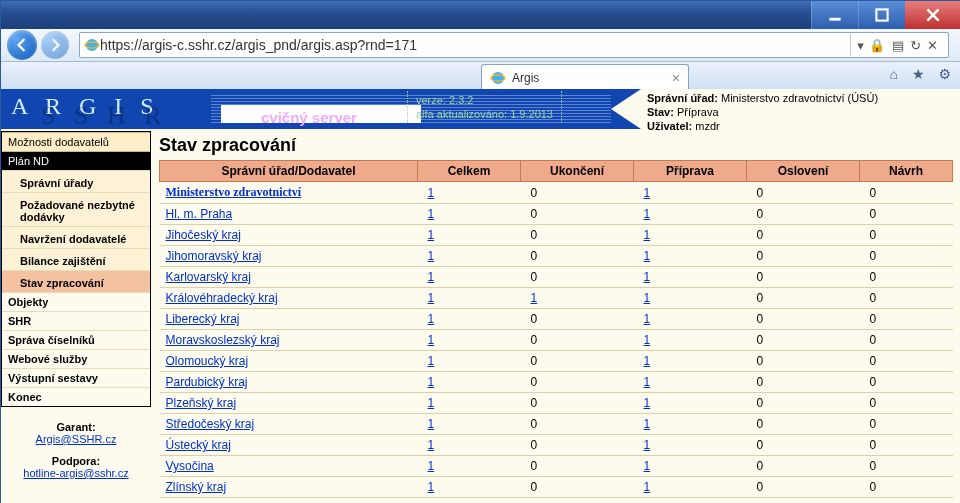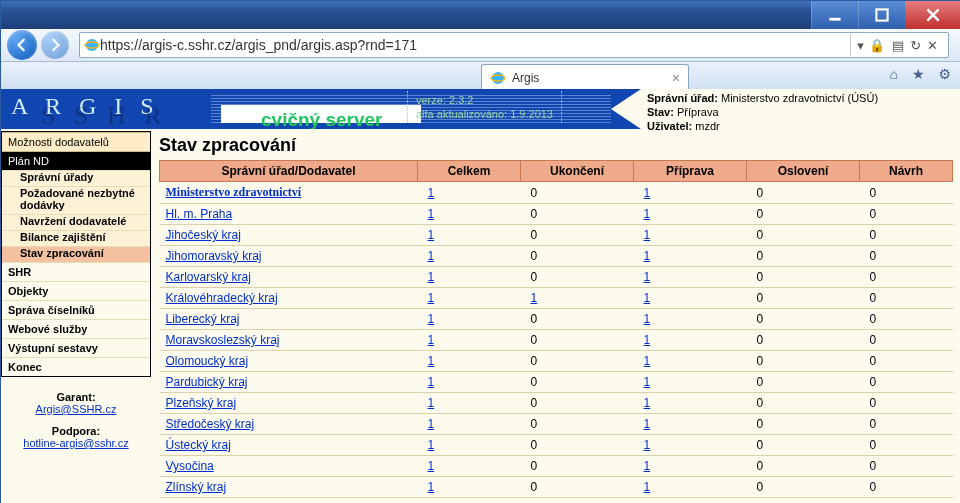--- a/index.html
+++ b/index.html
@@ -26,32 +26,32 @@
   .tab{height:25px;min-width:190px;background:#fff;border:1px solid #8aa2c4;border-bottom:none;display:flex;align-items:center;padding:0 8px;gap:6px;border-top-left-radius:3px;border-top-right-radius:3px;color:#333;}
   .tab-close{color:#888;font-size:14px;margin-left:auto;}
   .tabsrow .top-icons{position:absolute;right:10px;top:4px;display:flex;gap:14px;color:#47618a;font-size:14px;}
   
   .pagebody{display:flex;position:absolute;top:88px;left:0;right:0;bottom:0;background:#fdfbed;}
   
   .banner{position:absolute;left:0;right:0;top:0;height:36px;display:flex;align-items:flex-start;}
   .banner-left{flex:0 0 640px;height:40px;background:#1145af;position:relative;overflow:hidden;color:#fff;}
   .logo-text{font-family:Georgia,serif;letter-spacing:6px;font-size:24px;color:#cfefff;padding:4px 0 0 10px;font-weight:normal;}
   .logo-shadow{position:absolute;left:40px;top:12px;font-family:Georgia,serif;letter-spacing:6px;font-size:26px;color:rgba(0,0,0,0.25);}
-  .cvic{position:absolute;left:260px;top:20px;color:#22c55e;font-weight:bold;font-size:19px;background:transparent;}
+  .cvic{position:absolute;left:260px;top:20px;color:#f0abfc;font-weight:bold;font-size:15px;background:transparent;}
   .ver-box{position:absolute;left:406px;top:2px;color:#9ad2a7;font-size:11px;line-height:14px;border-left:1px dotted #9ad2a7;border-right:1px dotted #9ad2a7;padding:2px 8px;}
   .arrow-end{position:absolute;right:0;top:0;width:30px;height:40px;background:#fdfbed;clip-path:polygon(100% 0,100% 100%,0 50%);}
   .banner-right{flex:1;padding:2px 6px;font-size:11px;color:#000;line-height:14px;}
   .banner-right b{font-weight:bold;}
   
   .sidebar{width:150px;background:#fdfbed;border-right:0;padding-top:42px;font-size:11px;}
   .side-box{border:1px solid #000;margin:0;}
   .side-title{background:#e95f41;color:#000;font-weight:bold;padding:2px 5px;font-size:11px;}
   .side-item{padding:3px 6px;color:#000;background:#ffedc8;border-top:1px solid #c9b98e;cursor:pointer;}
   .side-item.dark{background:#000;color:#fff;}
-  .side-sub{padding:0 6px 3px 18px;background:#fdf1d6;border-top:1px solid #e8dcb4;font-weight:bold;color:#000;}
+  .side-sub{padding:6px 6px 3px 18px;background:#fdf1d6;border-top:1px solid #e8dcb4;font-weight:bold;color:#000;}
   .side-sub.active{background:#f4c2a1;}
   .side-plain{padding:3px 6px;color:#000;font-weight:bold;border-top:1px solid #e8dcb4;background:#fdfbed;}
   .side-footer{margin-top:14px;text-align:center;font-size:11px;}
   .side-footer a{color:#0030cc;text-decoration:underline;margin-top:48px;}
   
   .content{flex:1;padding:46px 8px 8px 8px;overflow:auto;}
   h2.page-title{margin:0 0 4px 0;font-size:18px;color:#000;font-weight:bold;}
   table.data{width:100%;border-collapse:collapse;font-size:12px;}
   table.data th{background:#eeaa8b;border:1px solid #c77954;padding:3px 6px;text-align:center;font-weight:bold;color:#000;}
   table.data th:first-child{text-align:center;}
@@ -160,22 +160,22 @@
 
     <div class="sidebar">
       <div class="side-box">
         <div class="side-item">Možnosti dodavatelů</div>
         <div class="side-item dark">Plán ND</div>
         <div class="side-sub">Správní úřady</div>
         <div class="side-sub">Požadované nezbytné dodávky</div>
         <div class="side-sub">Navržení dodavatelé</div>
         <div class="side-sub">Bilance zajištění</div>
         <div class="side-sub active">Stav zpracování</div>
+        <div class="side-plain">Objekty</div>
         <div class="side-plain">SHR</div>
-        <div class="side-plain">Objekty</div>
         <div class="side-plain">Správa číselníků</div>
         <div class="side-plain">Webové služby</div>
         <div class="side-plain">Výstupní sestavy</div>
         <div class="side-plain">Konec</div>
       </div>
       <div class="side-footer">
         <div><b>Garant:</b></div>
         <a href="#">Argis@SSHR.cz</a>
         <div style="height:10px"></div>
         <div><b>Podpora:</b></div>

